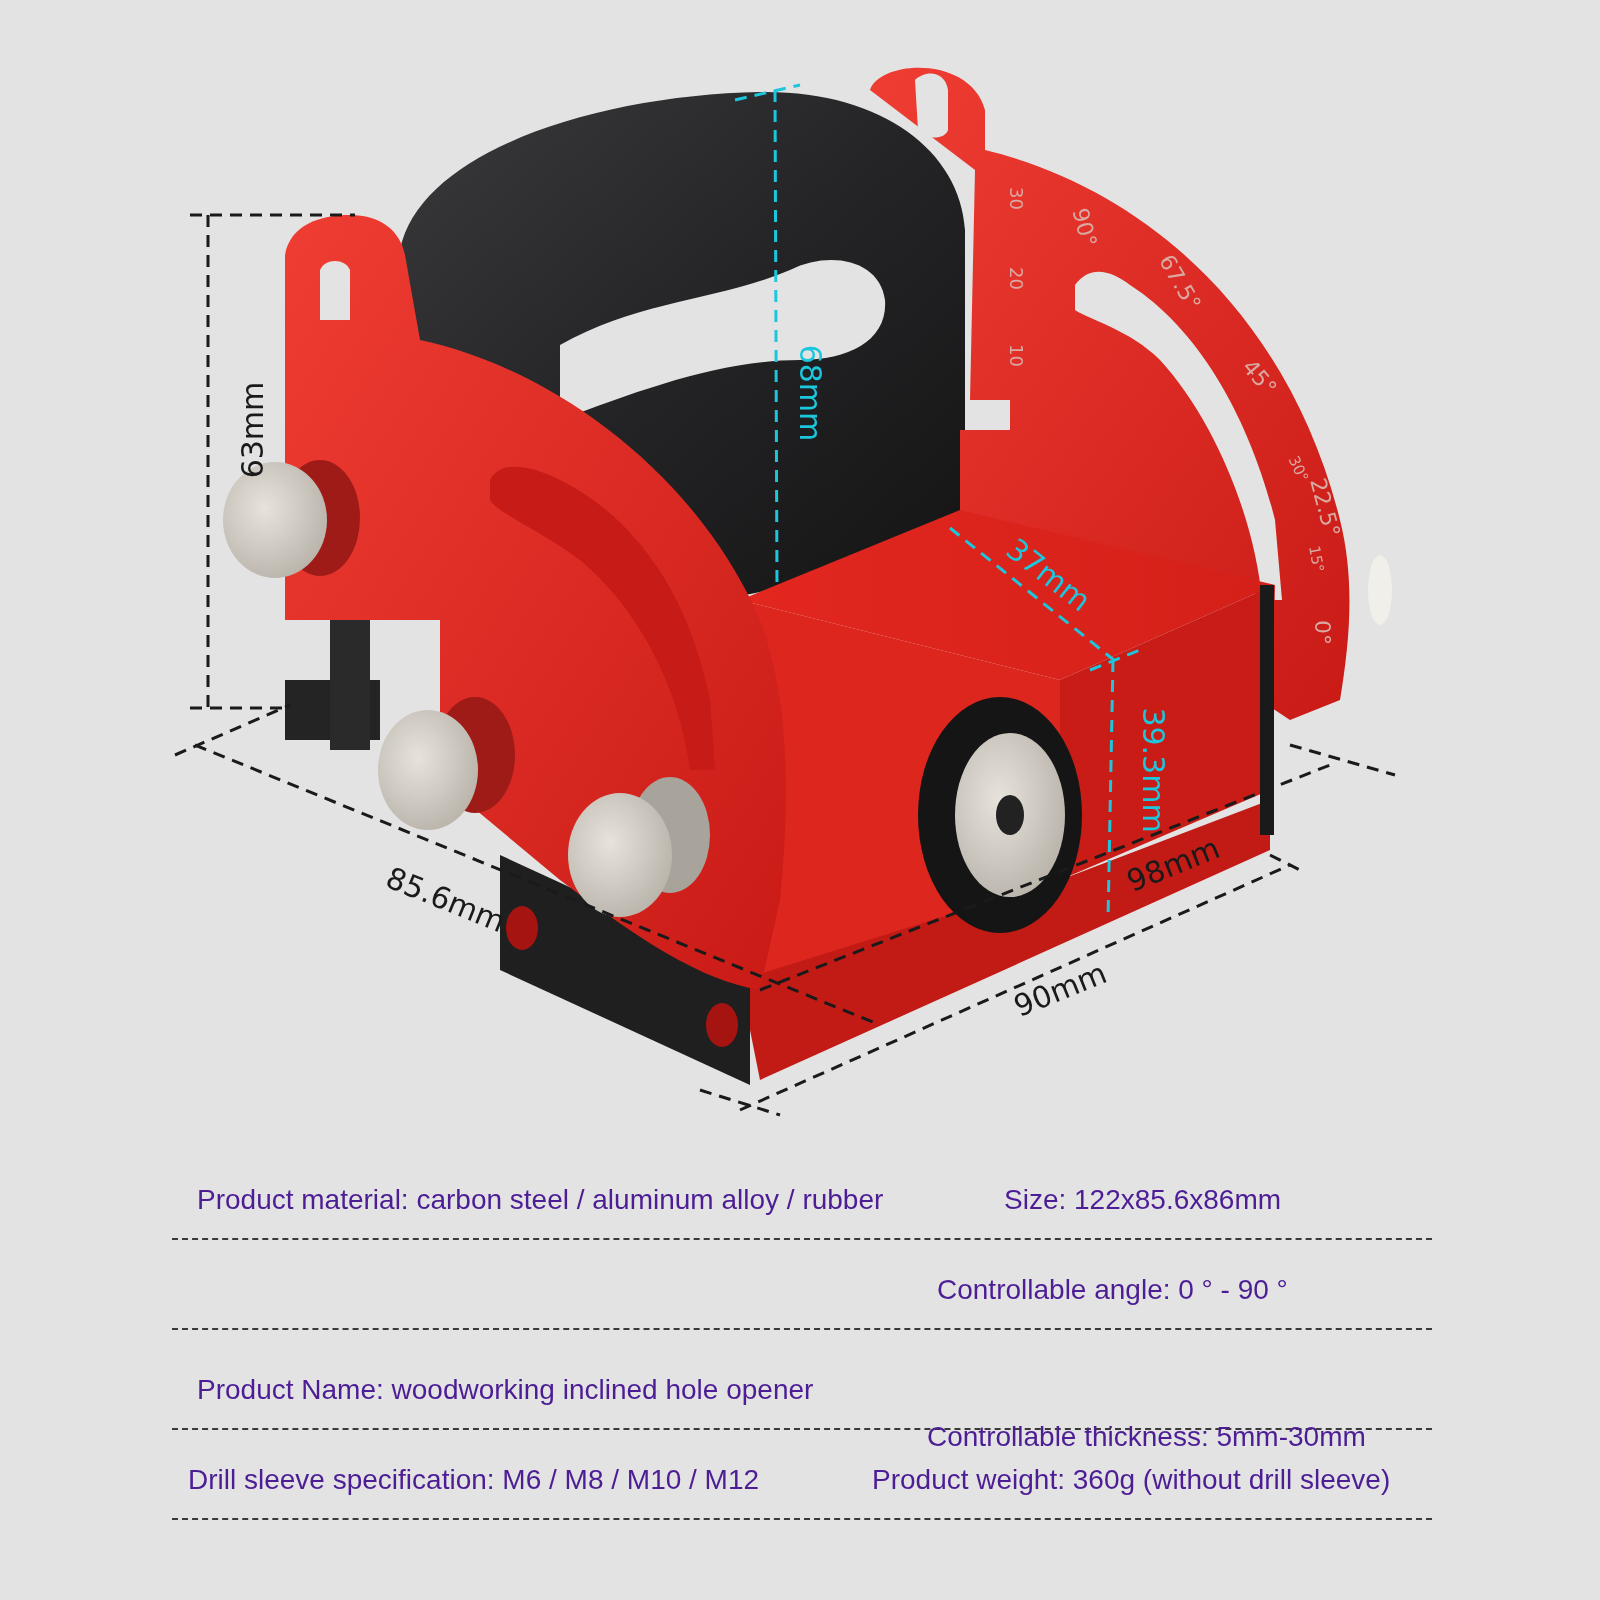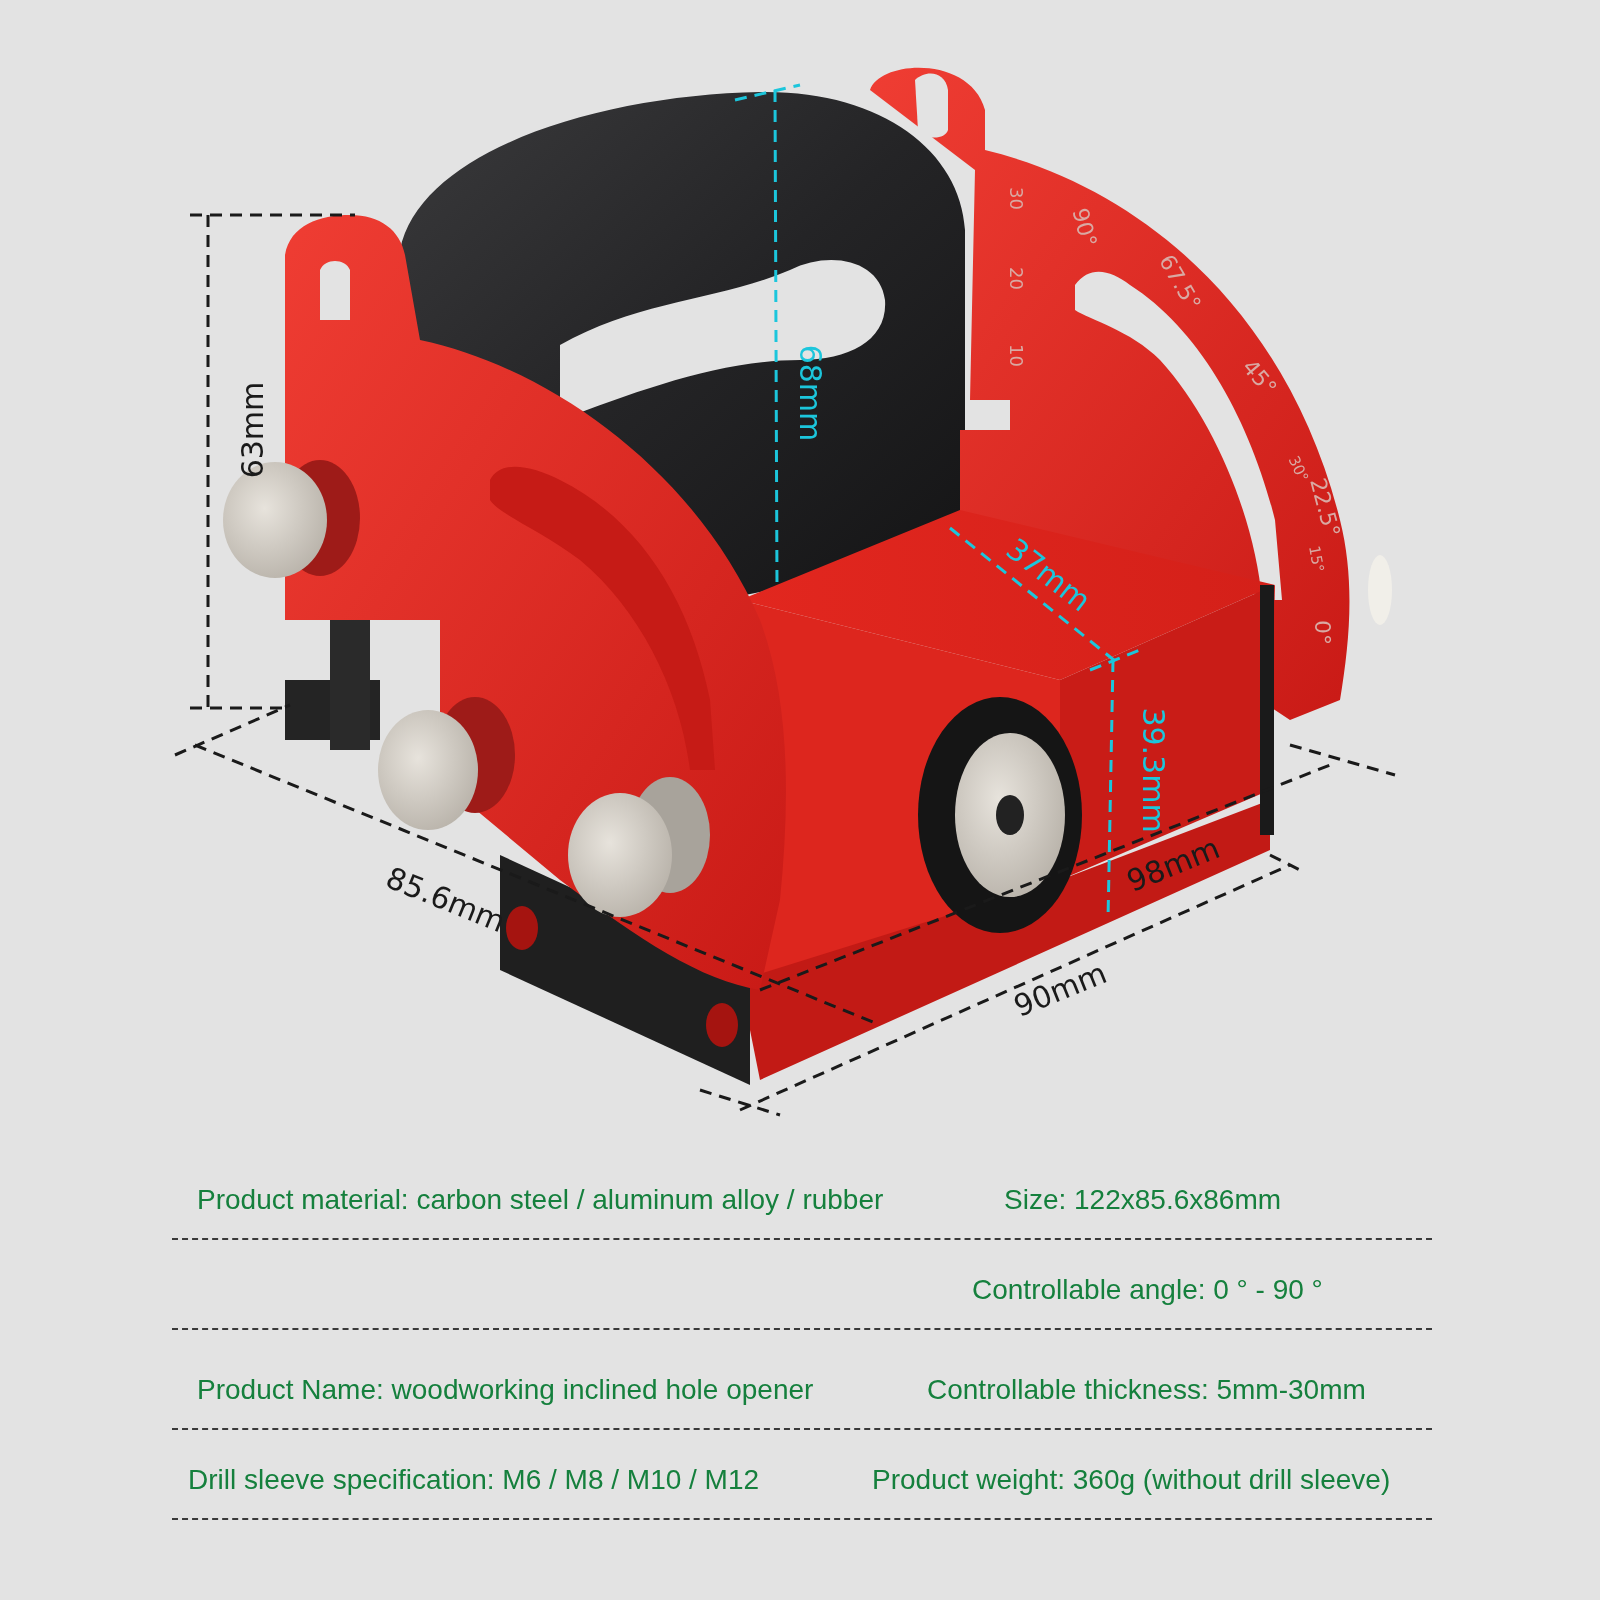--- a/index.html
+++ b/index.html
@@ -38,21 +38,21 @@
   .spec-row {
     position: relative;
     height: 100px;
     border-bottom: 2px dashed #3a3a3a;
     box-sizing: border-box;
   }
   .spec-text {
     position: absolute;
     top: 46px;
     font-size: 28px;
-    color: #15803d;
+    color: #4c1d95;
     white-space: nowrap;
     line-height: 1;
   }
 </style>
 </head>
 <body>
 
 <div class="product-figure">
   <svg width="1600" height="1140" viewBox="0 0 1600 1140">
     <defs>
@@ -170,23 +170,23 @@
   <div class="scale-mark" style="left:1005px; top:268px; font-size:18px; transform:rotate(90deg);">20</div>
   <div class="scale-mark" style="left:1005px; top:345px; font-size:18px; transform:rotate(90deg);">10</div>
 </div>
 
 <div class="specs">
   <div class="spec-row">
     <span class="spec-text" style="left:25px;">Product material: carbon steel / aluminum alloy / rubber</span>
     <span class="spec-text" style="left:832px;">Size: 122x85.6x86mm</span>
   </div>
   <div class="spec-row" style="height:90px;">
-    <span class="spec-text" style="left:800px; top:36px;">Controllable angle: 0 ° - 90 °</span>
+    <span class="spec-text" style="left:765px; top:36px;">Controllable angle: 0 ° - 90 °</span>
   </div>
   <div class="spec-row">
     <span class="spec-text" style="left:25px;">Product Name: woodworking inclined hole opener</span>
-    <span class="spec-text" style="left:755px;">Controllable thickness: 5mm-30mm</span>
+    <span class="spec-text" style="left:755px;margin-top:47px;">Controllable thickness: 5mm-30mm</span>
   </div>
   <div class="spec-row" style="height:90px;">
     <span class="spec-text" style="left:16px; top:36px;">Drill sleeve specification: M6 / M8 / M10 / M12</span>
     <span class="spec-text" style="left:700px; top:36px;text-align:right;">Product weight: 360g (without drill sleeve)</span>
   </div>
 </div>
 
 </body></html>

